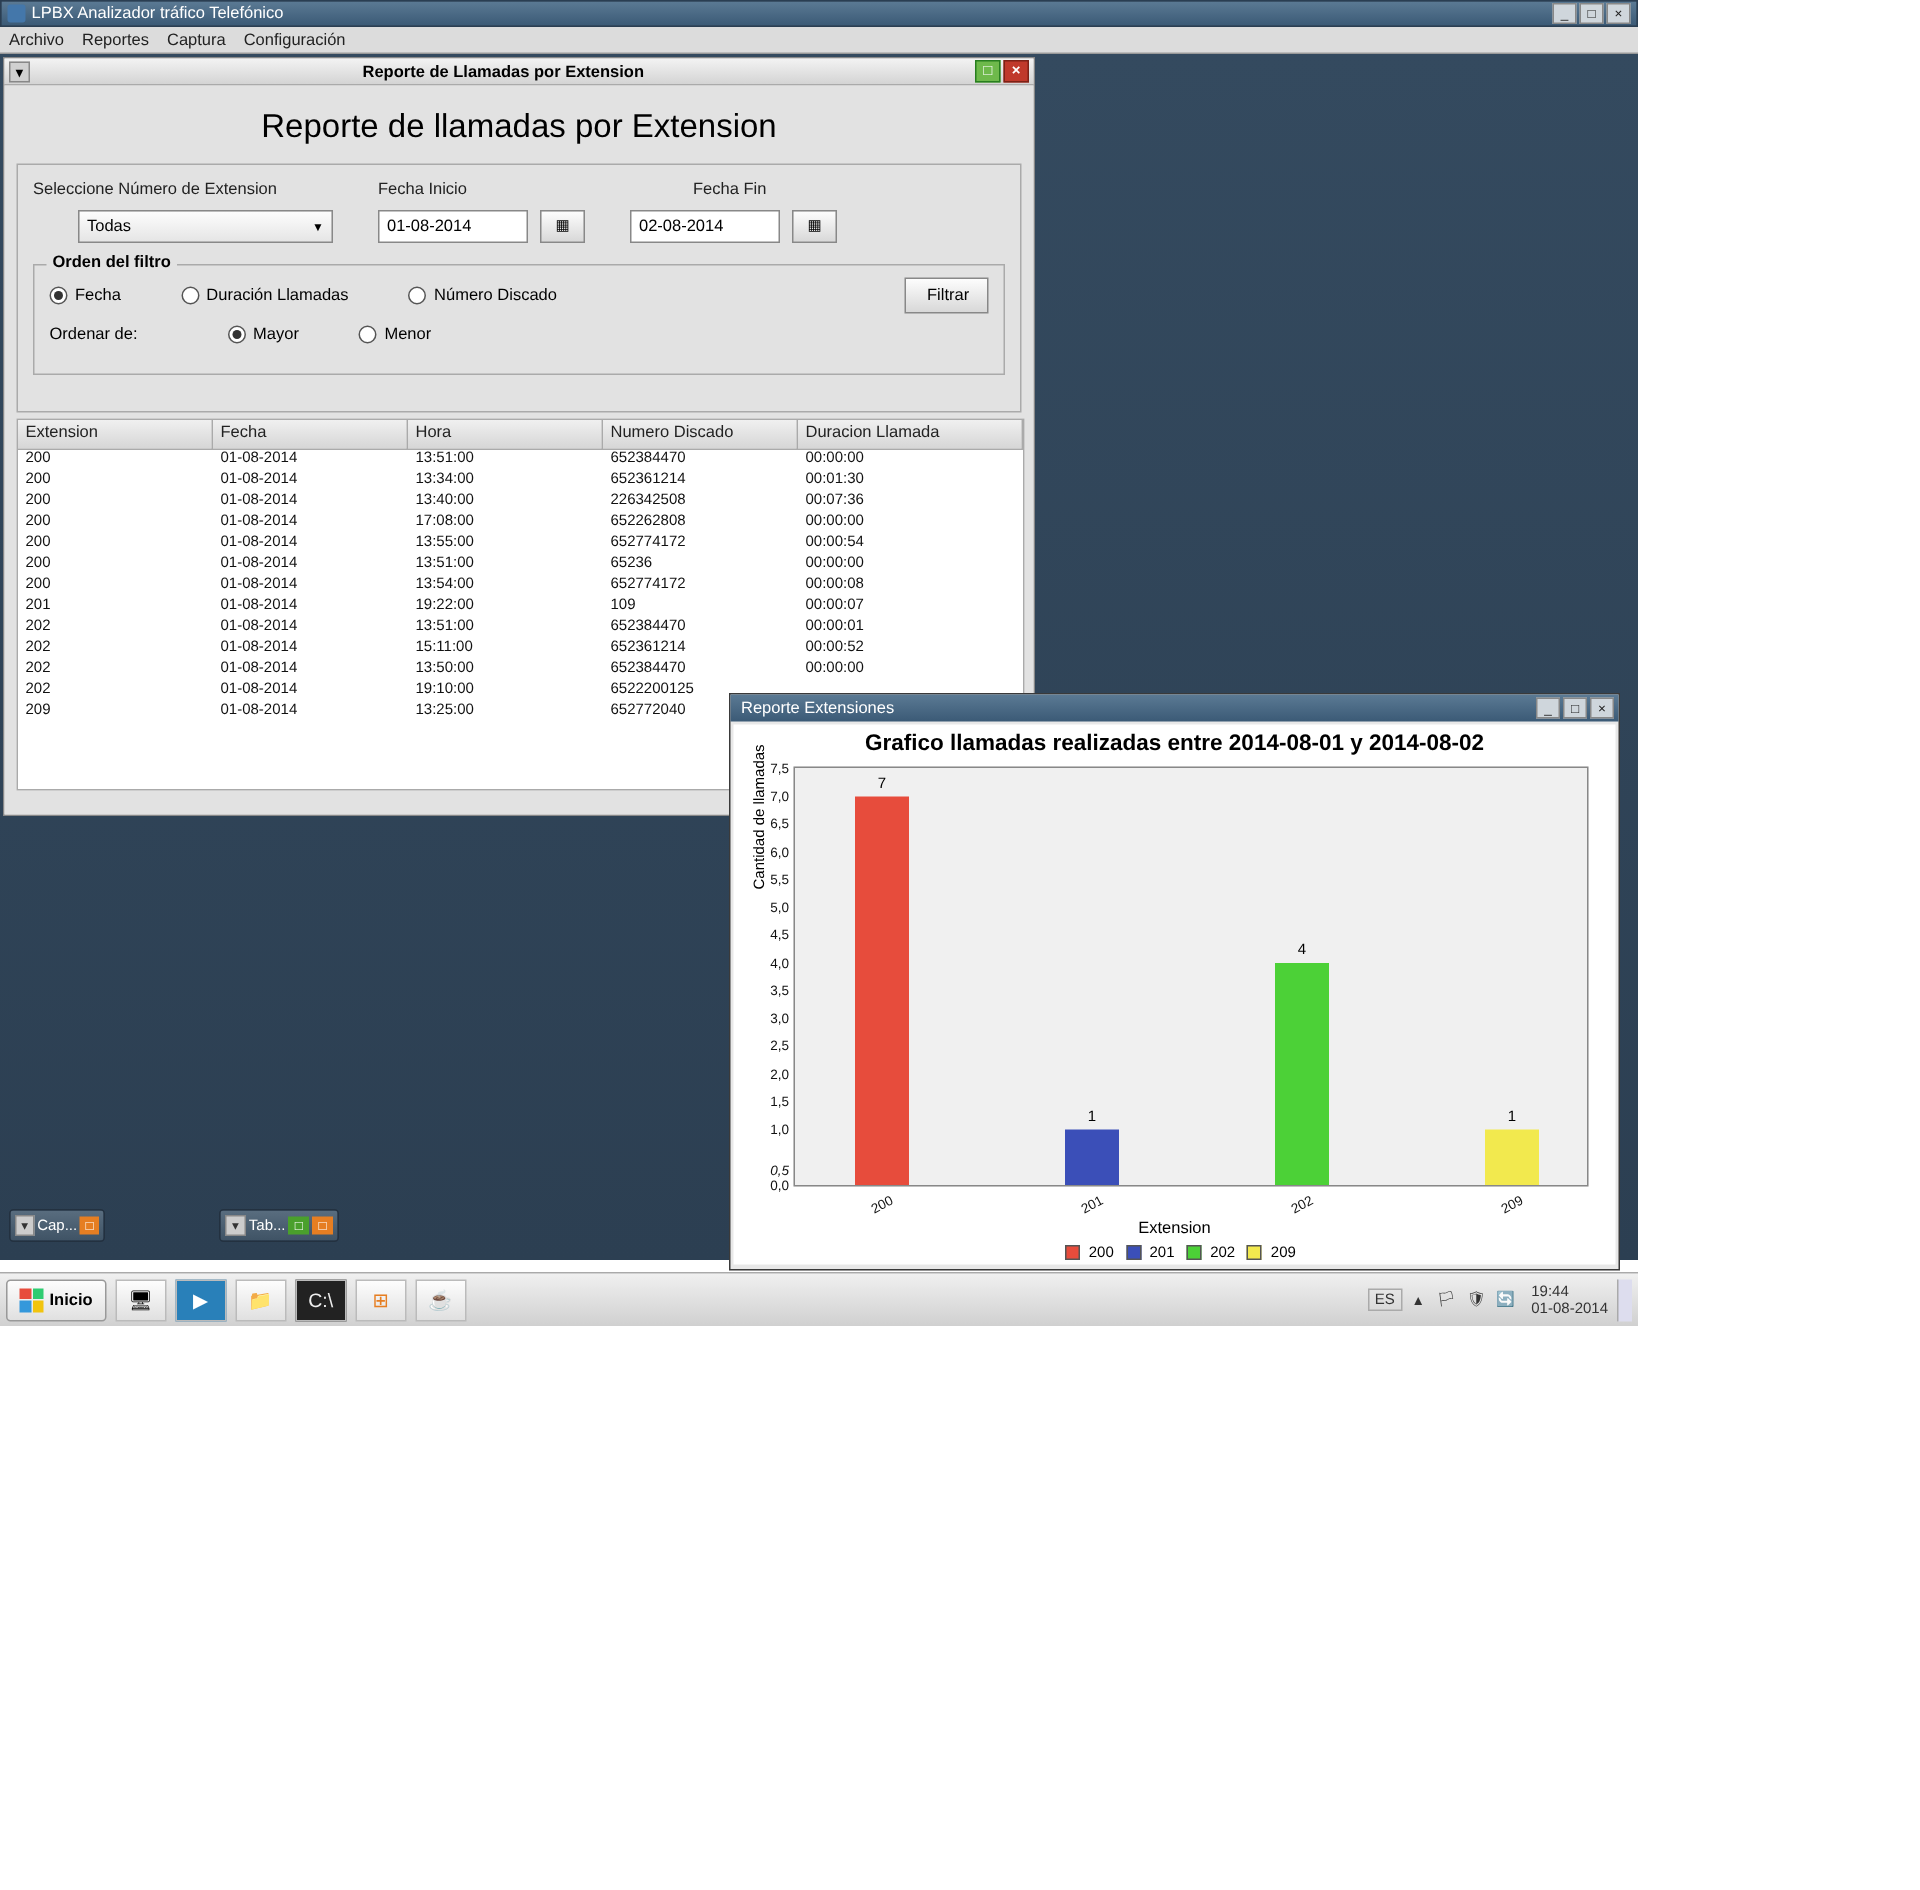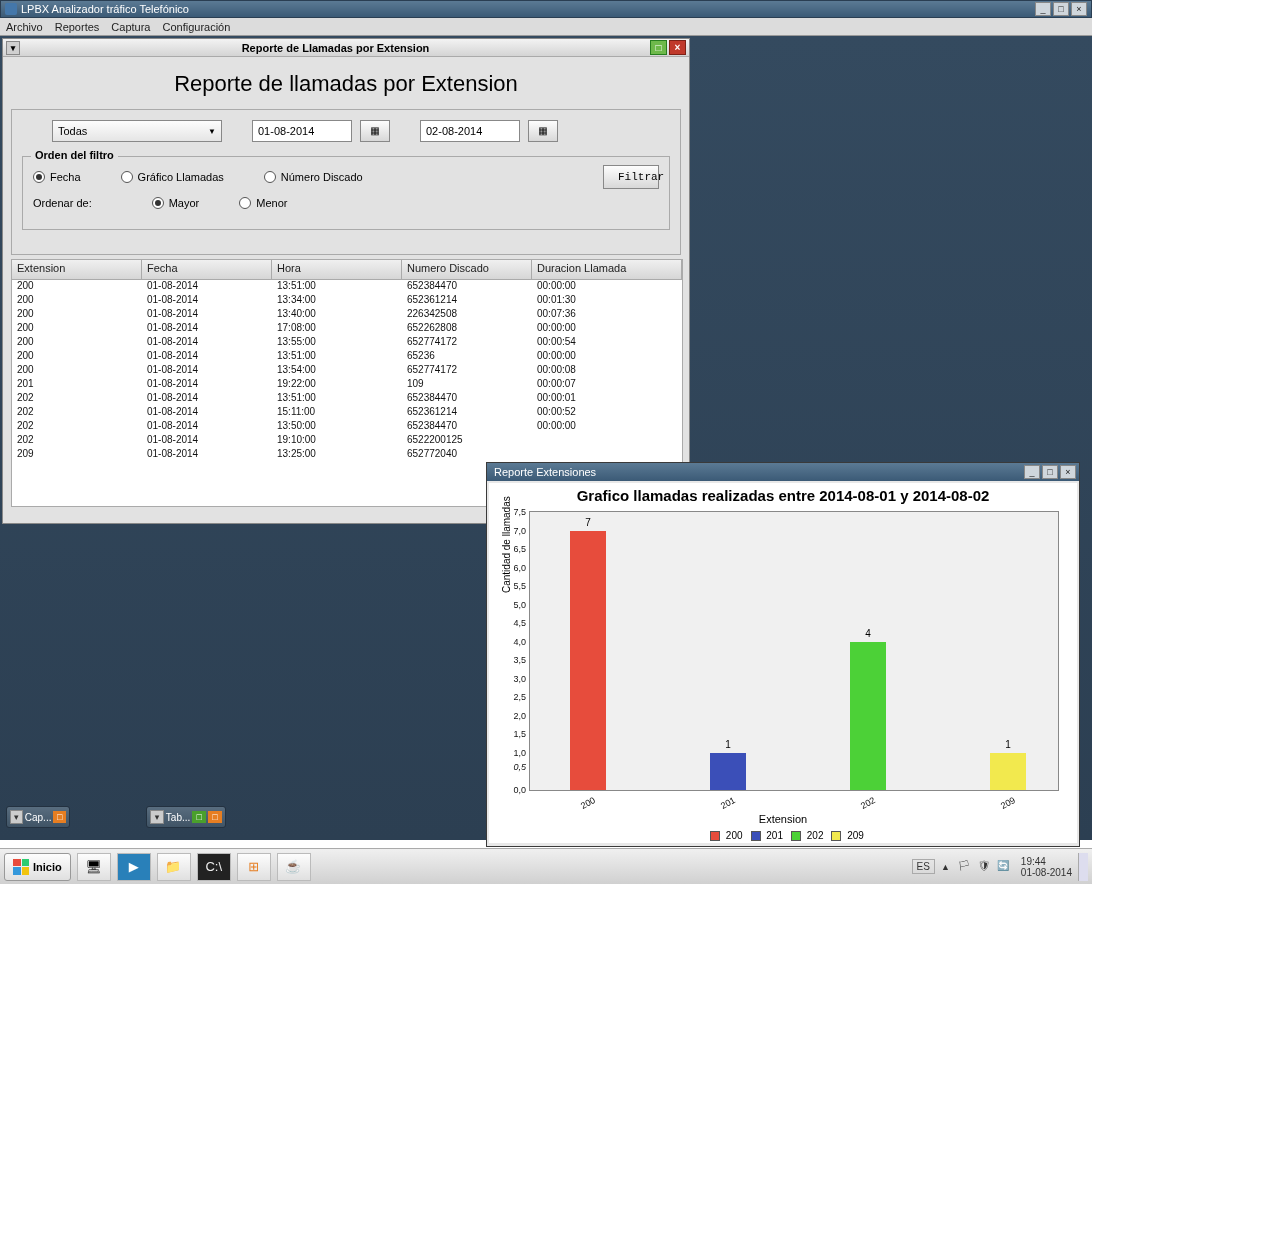--- a/index.html
+++ b/index.html
@@ -33,21 +33,21 @@
   .dateinp{width:100px;height:22px;border:1px solid #888;background:#fff;font-size:11px;padding:0 5px;}
   .calbtn{width:30px;height:22px;background:linear-gradient(#fdfdfd,#d8d8d8);border:1px solid #888;margin-left:8px;margin-right:30px;text-align:center;line-height:20px;font-size:10px;}
   .fieldset{border:1px solid #aaa;padding:8px 10px 12px;position:relative;margin:0 0 14px;}
   .legend{position:absolute;top:-8px;left:8px;background:#e2e2e2;padding:0 4px;font-size:11px;font-weight:bold;}
   .radio-row{display:flex;align-items:center;font-size:11px;margin-bottom:8px;}
   .radio{width:12px;height:12px;border:1px solid #555;border-radius:50%;margin-right:5px;display:inline-flex;align-items:center;justify-content:center;background:#fff;}
   .radio.sel::after{content:"";width:6px;height:6px;background:#333;border-radius:50%;}
   .rlbl{margin-right:40px;}
   .filtrar{width:56px;height:24px;background:linear-gradient(#fdfdfd,#d8d8d8);border:1px solid #888;font-size:11px;margin-left:auto;}
   .btnrow{display:flex;gap:30px;margin:14px 0 8px;padding:0 20px;}
-  .btn{height:24px;padding:0 14px;background:linear-gradient(#fdfdfd,#d8d8d8);border:1px solid #888;font-size:11px;font-family:Liberation Mono, monospace;}
+  .btn{height:24px;padding:0 14px;background:linear-gradient(#fdfdfd,#d8d8d8);border:1px solid #888;font-size:11px;}
   
   .tbl{width:672px;border:1px solid #aaa;background:#fff;margin:4px auto 8px;height:248px;overflow:hidden;}
   .thead{display:flex;height:20px;}
   .th{background:linear-gradient(#f0f0f0,#d6d6d6);border-right:1px solid #aaa;border-bottom:1px solid #aaa;font-size:11px;padding:2px 5px;color:#222;}
   .th1{width:130px;} .th2{width:130px;} .th3{width:130px;} .th4{width:130px;} .th5{width:150px;}
   .trow{display:flex;height:14px;}
   .td{font-size:10px;padding:0 5px;color:#111;}
   .td1{width:130px;} .td2{width:130px;} .td3{width:130px;} .td4{width:130px;} .td5{width:150px;}
   
   .chartwin{position:absolute;top:462px;left:486px;width:594px;height:385px;background:#e8e8e8;border:1px solid #3a3a3a;}
@@ -107,37 +107,42 @@
    <div class="report">
      <div class="ititle">
        <span class="icbtn">▾</span>
        <span class="ttl">Reporte de Llamadas por  Extension</span>
        <span class="green">□</span>
        <span class="red">×</span>
      </div>
      <div class="report-body">
        <div class="rpt-heading">Reporte de llamadas por Extension</div>
        <div class="fieldbox">
+         <div class="labels">
+           <span>Seleccione Número de Extension</span>
+           <span>Fecha Inicio</span>
+           <span>Fecha Fin</span>
+         </div>
          <div class="row1">
            <div class="combo">
              <span>Todas</span>
              <span class="tri">▼</span>
            </div>
            <input class="dateinp" value="01-08-2014" style="">
            <div class="calbtn">▦</div>
            <input class="dateinp" value="02-08-2014" style="">
            <div class="calbtn">▦</div>
          </div>
          <div class="fieldset">
            <span class="legend">Orden del filtro</span>
            <div class="radio-row">
              <span class="radio sel"></span>
                   <span class="rlbl">Fecha</span>
              <span class="radio"></span>
-                  <span class="rlbl">Gráfico Llamadas</span>
+                  <span class="rlbl">Duración Llamadas</span>
              <span class="radio"></span>
                   <span class="rlbl">Número Discado</span>
              <button class="filtrar btn">Filtrar</button>
            </div>
            <div class="radio-row">
              <span class="rlbl" style="margin-right:60px">Ordenar de:</span>
              <span class="radio sel"></span>
                   <span class="rlbl">Mayor</span>
              <span class="radio"></span>
                   <span class="rlbl">Menor</span>
@@ -270,21 +275,21 @@
      <span class="spacer"></span>
      <span class="winbtn">_</span>
      <span class="winbtn">□</span>
      <span class="winbtn">×</span>
    </div>
    <div class="chartbody">
      <div class="charttitle">Grafico llamadas realizadas entre 2014-08-01 y 2014-08-02</div>
      <div class="yaxis">Cantidad de llamadas</div>
      <div class="plot" id="plot">
           <span class="ytick" style="bottom: -5px;">0,0</span>
-          <span class="ytick" style="bottom: 18px; font-style: italic;">0,5</span>
+          <span class="ytick" style="bottom: 5px; font-style: italic;">0,5</span>
           <span class="ytick" style="bottom: 32.0667px;">1,0</span>
           <span class="ytick" style="bottom: 50.6px;">1,5</span>
           <span class="ytick" style="bottom: 69.1333px;">2,0</span>
           <span class="ytick" style="bottom: 87.6667px;">2,5</span>
           <span class="ytick" style="bottom: 106.2px;">3,0</span>
           <span class="ytick" style="bottom: 124.733px;">3,5</span>
           <span class="ytick" style="bottom: 143.267px;">4,0</span>
           <span class="ytick" style="bottom: 161.8px;">4,5</span>
           <span class="ytick" style="bottom: 180.333px;">5,0</span>
           <span class="ytick" style="bottom: 198.867px;">5,5</span>

